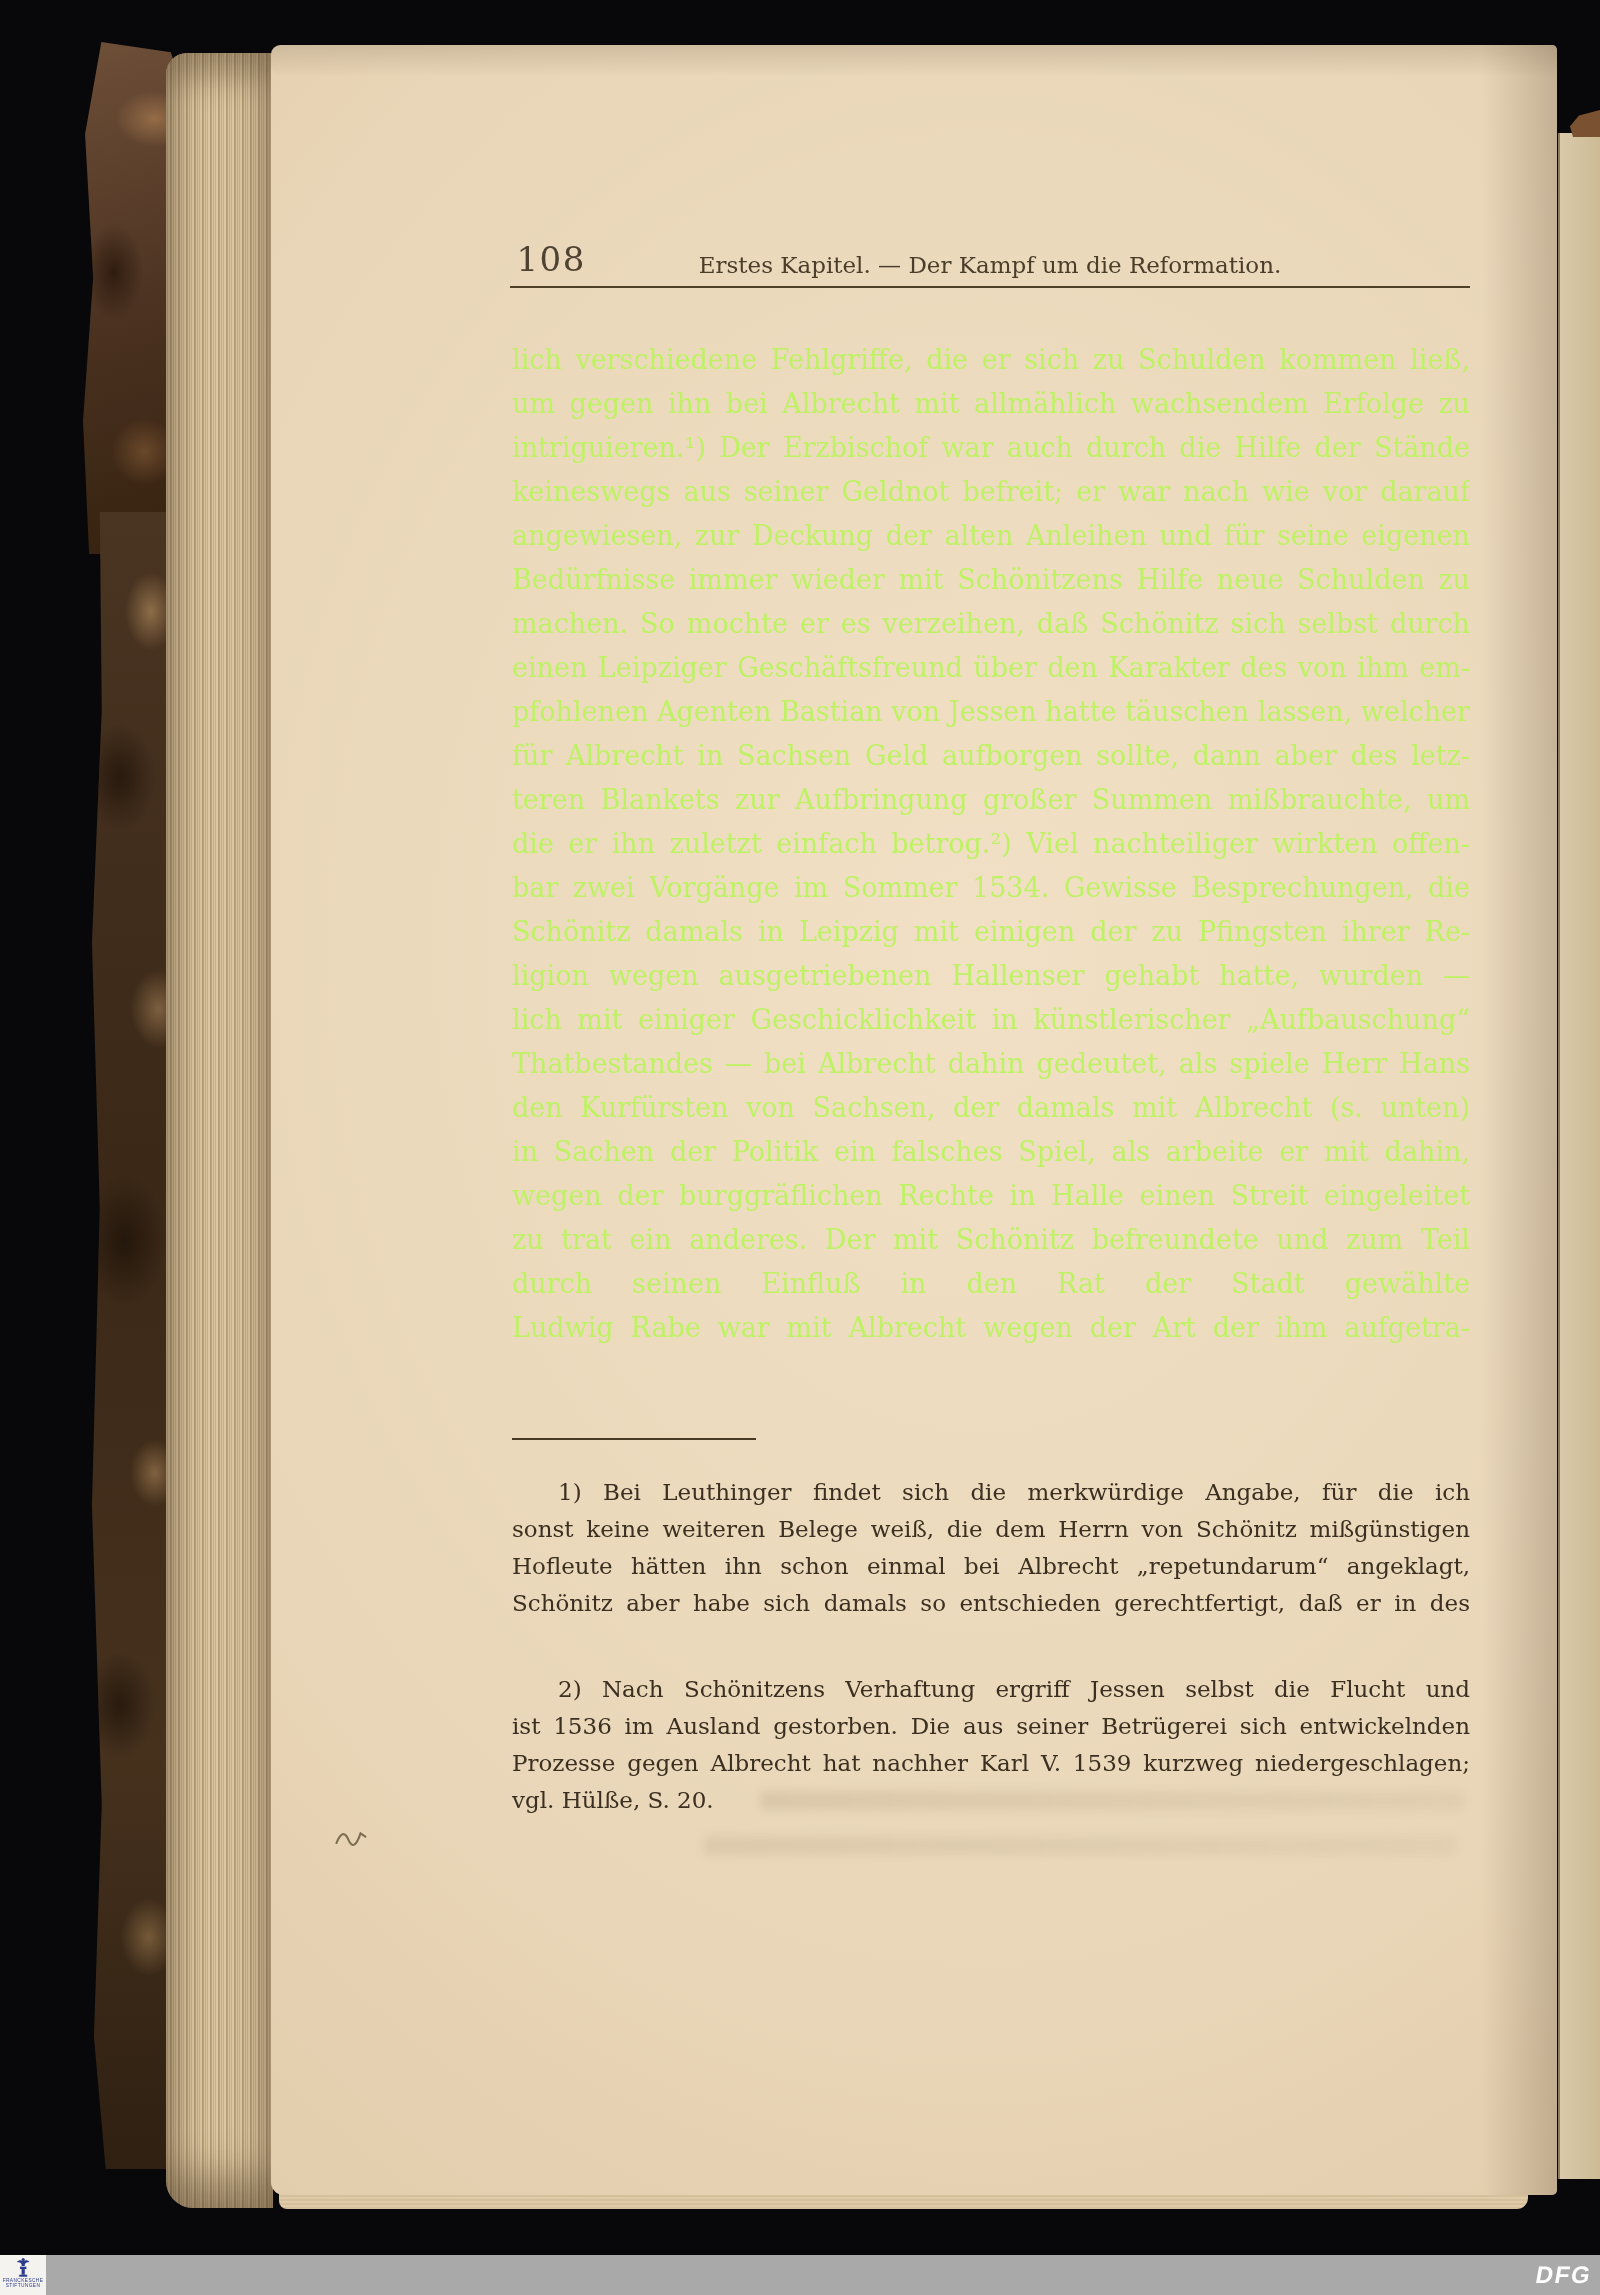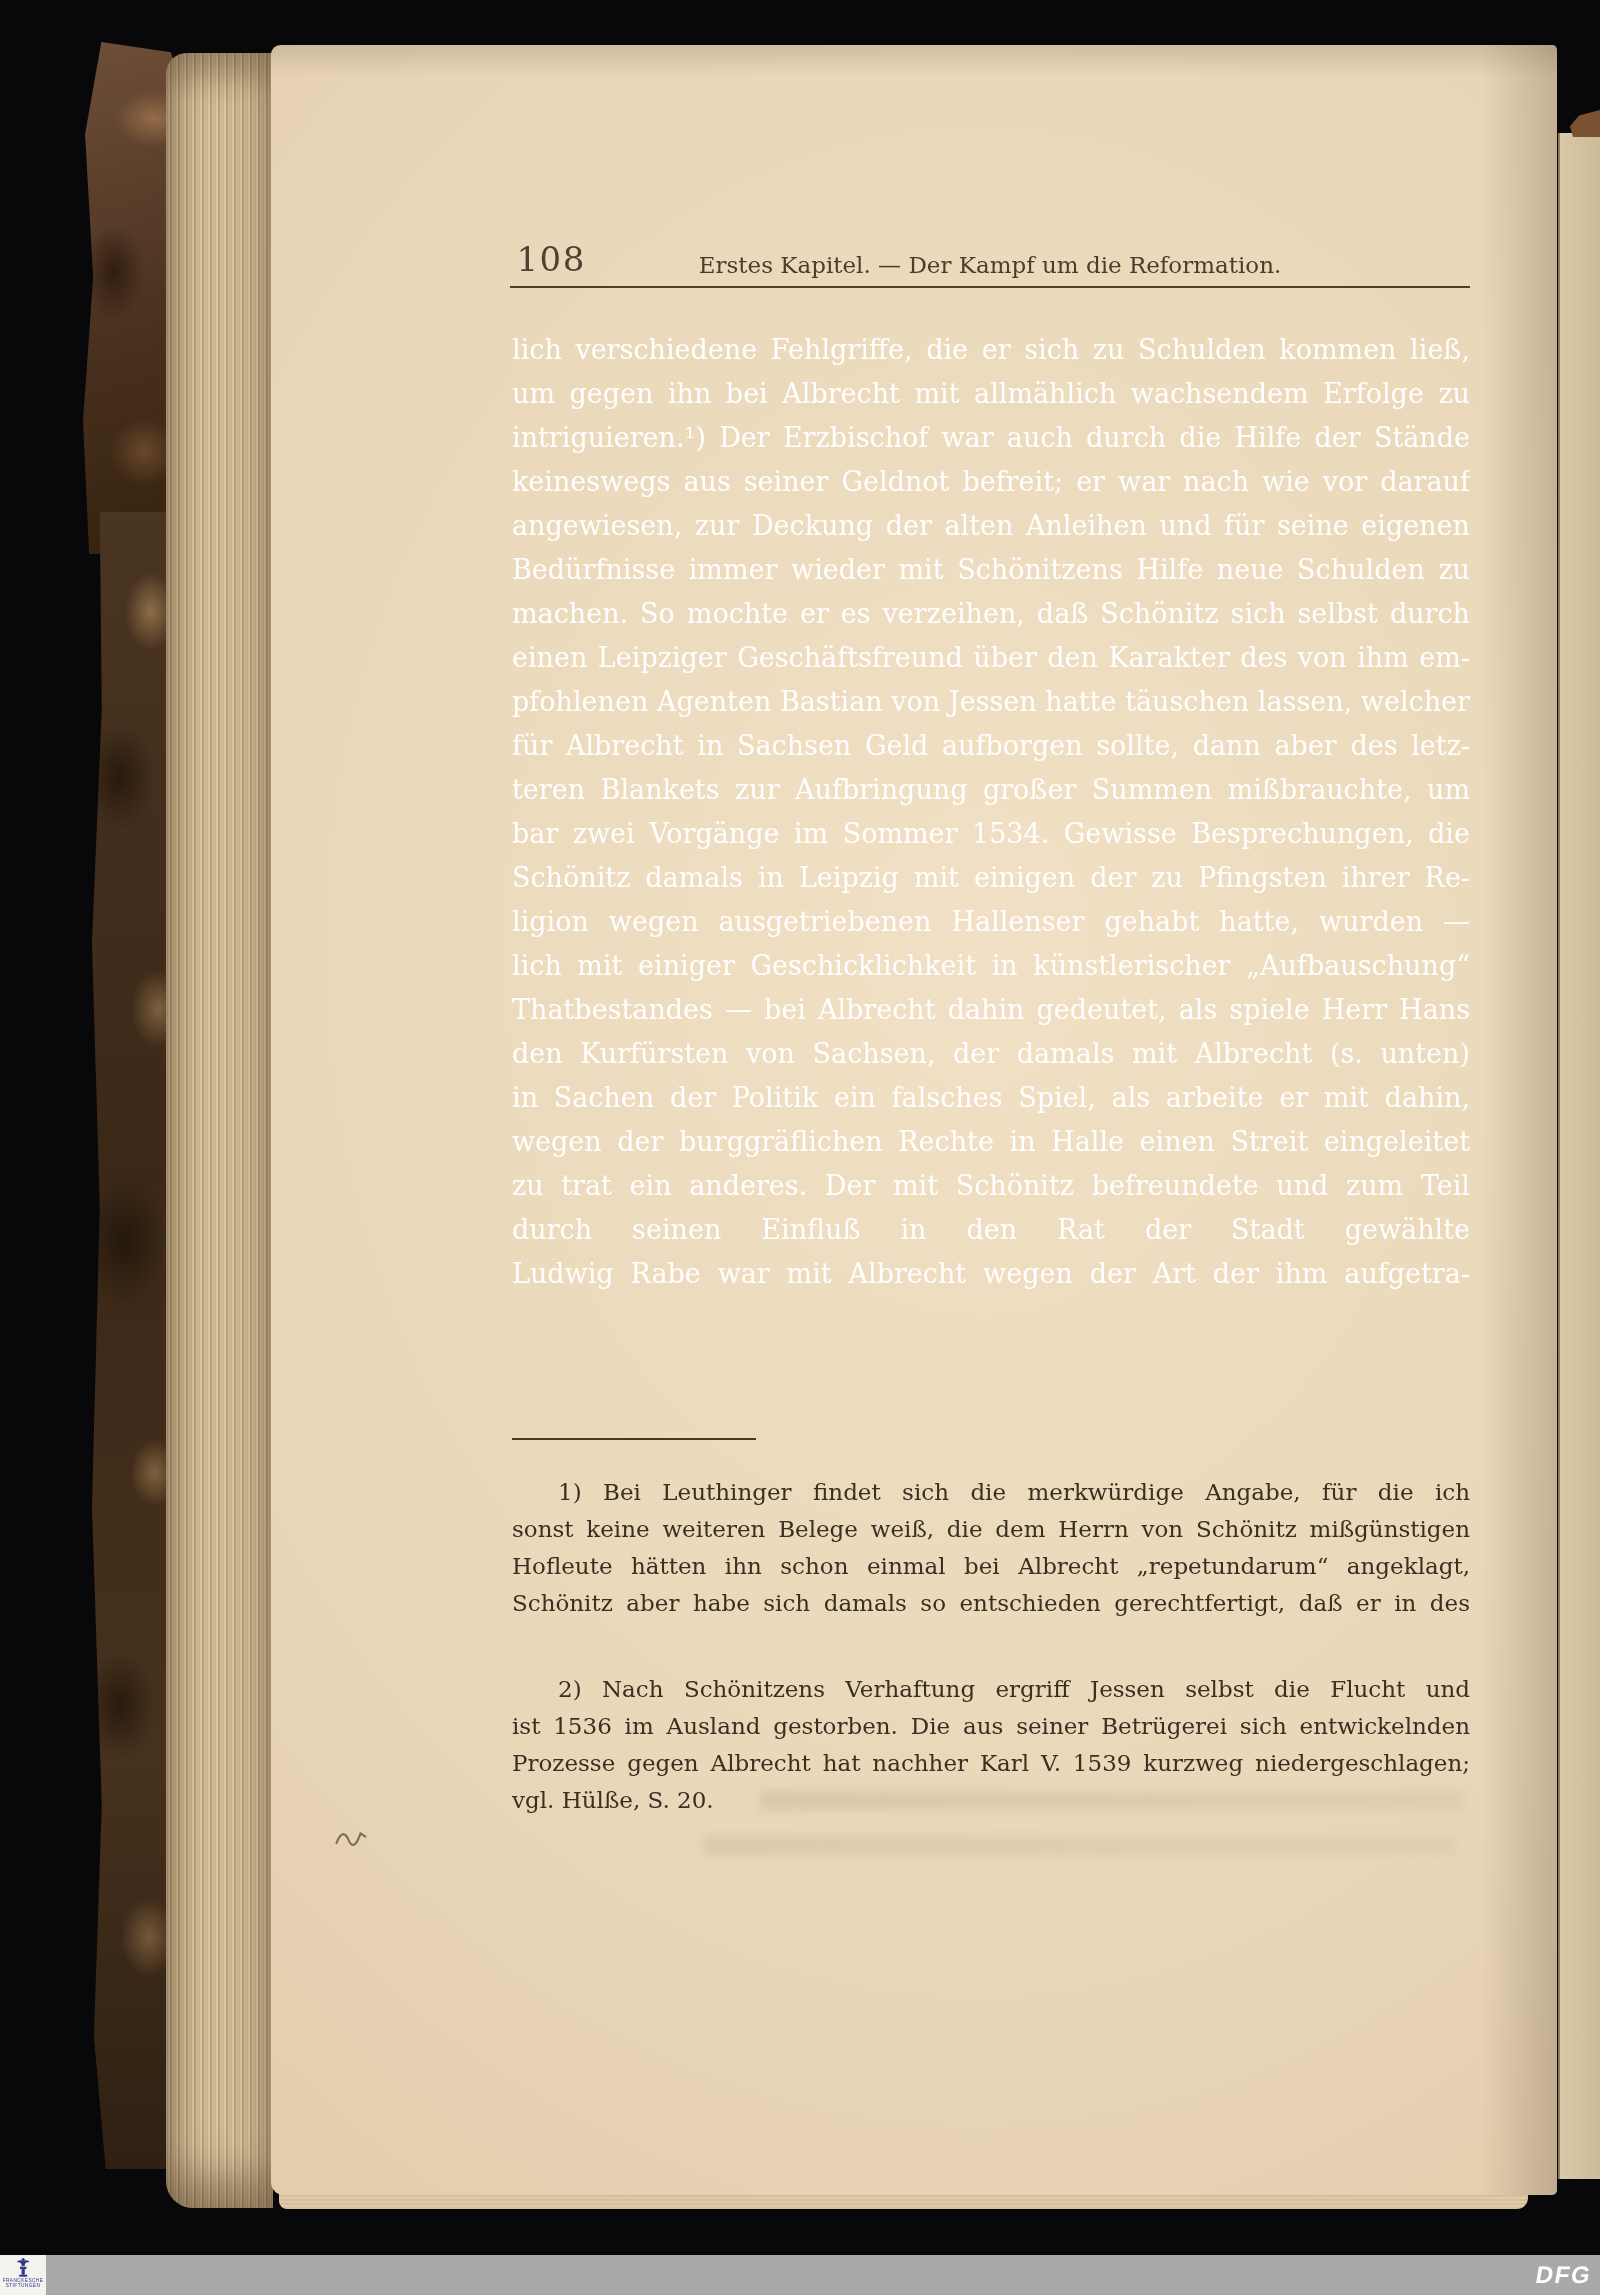--- a/index.html
+++ b/index.html
@@ -67,21 +67,21 @@
     position:absolute; left:1570px; top:110px; width:30px; height:27px;
     background:#7a5231; clip-path:polygon(0 60%,30% 20%,100% 0,100% 100%,10% 100%);
   }
 
   
   .header-band { position:absolute; left:510px; top:239px; width:960px; height:45px; color:#4a3d2a; }
   .pagenum { position:absolute; left:6.4px; top:0; font-size:34px; letter-spacing:1.6px; color:#4e4232; }
   .running-title { text-align:center; font-size:23px; padding-top:12.8px; }
   .header-rule { position:absolute; left:510px; top:286px; width:960px; height:2.4px; background:#4d3f28; }
 
-  .body-block { position:absolute; left:512px; top:328px; width:958px; font-size:27px; color:#ffffff; }
+  .body-block { position:absolute; left:512px; top:338px; width:958px; font-size:27px; color:#bef264; }
   .line { height:44px; line-height:44px; text-align:justify; text-align-last:justify; overflow:hidden; }
 
   .fn-rule { position:absolute; left:512px; top:1438px; width:244px; height:2.4px; background:#473b28; }
   .fn-block { position:absolute; left:512px; width:958px; font-size:23px; color:#3a2f20; }
   .fn1 { top:1474px; } .fn2 { top:1671px; } .fn3 { top:1831px; }
   .fline { height:37px; line-height:37px; text-align:justify; text-align-last:justify; overflow:hidden; }
   .indent { text-indent:46px; }
   .end { text-align-last:left; }
 
   .handwritten-mark { position:absolute; left:330px; top:1814px; width:45px; height:42px; }
@@ -137,20 +137,21 @@
     <div class="line">um gegen ihn bei Albrecht mit allmählich wachsendem Erfolge zu</div>
     <div class="line">intriguieren.¹) Der Erzbischof war auch durch die Hilfe der Stände</div>
     <div class="line">keineswegs aus seiner Geldnot befreit; er war nach wie vor darauf</div>
     <div class="line">angewiesen, zur Deckung der alten Anleihen und für seine eigenen</div>
     <div class="line">Bedürfnisse immer wieder mit Schönitzens Hilfe neue Schulden zu</div>
     <div class="line">machen. So mochte er es verzeihen, daß Schönitz sich selbst durch</div>
     <div class="line">einen Leipziger Geschäftsfreund über den Karakter des von ihm em-</div>
     <div class="line">pfohlenen Agenten Bastian von Jessen hatte täuschen lassen, welcher</div>
     <div class="line">für Albrecht in Sachsen Geld aufborgen sollte, dann aber des letz-</div>
     <div class="line">teren Blankets zur Aufbringung großer Summen mißbrauchte, um</div>
+    <div class="line">die er ihn zuletzt einfach betrog.²) Viel nachteiliger wirkten offen-</div>
     <div class="line">bar zwei Vorgänge im Sommer 1534. Gewisse Besprechungen, die</div>
     <div class="line">Schönitz damals in Leipzig mit einigen der zu Pfingsten ihrer Re-</div>
     <div class="line">ligion wegen ausgetriebenen Hallenser gehabt hatte, wurden — sicher-</div>
     <div class="line">lich mit einiger Geschicklichkeit in künstlerischer „Aufbauschung“ des</div>
     <div class="line">Thatbestandes — bei Albrecht dahin gedeutet, als spiele Herr Hans</div>
     <div class="line">den Kurfürsten von Sachsen, der damals mit Albrecht (s. unten)</div>
     <div class="line">in Sachen der Politik ein falsches Spiel, als arbeite er mit dahin,</div>
     <div class="line">wegen der burggräflichen Rechte in Halle einen Streit eingeleitet</div>
     <div class="line">zu trat ein anderes. Der mit Schönitz befreundete und zum Teil</div>
     <div class="line">durch seinen Einfluß in den Rat der Stadt gewählte Kammerschreiber</div>

